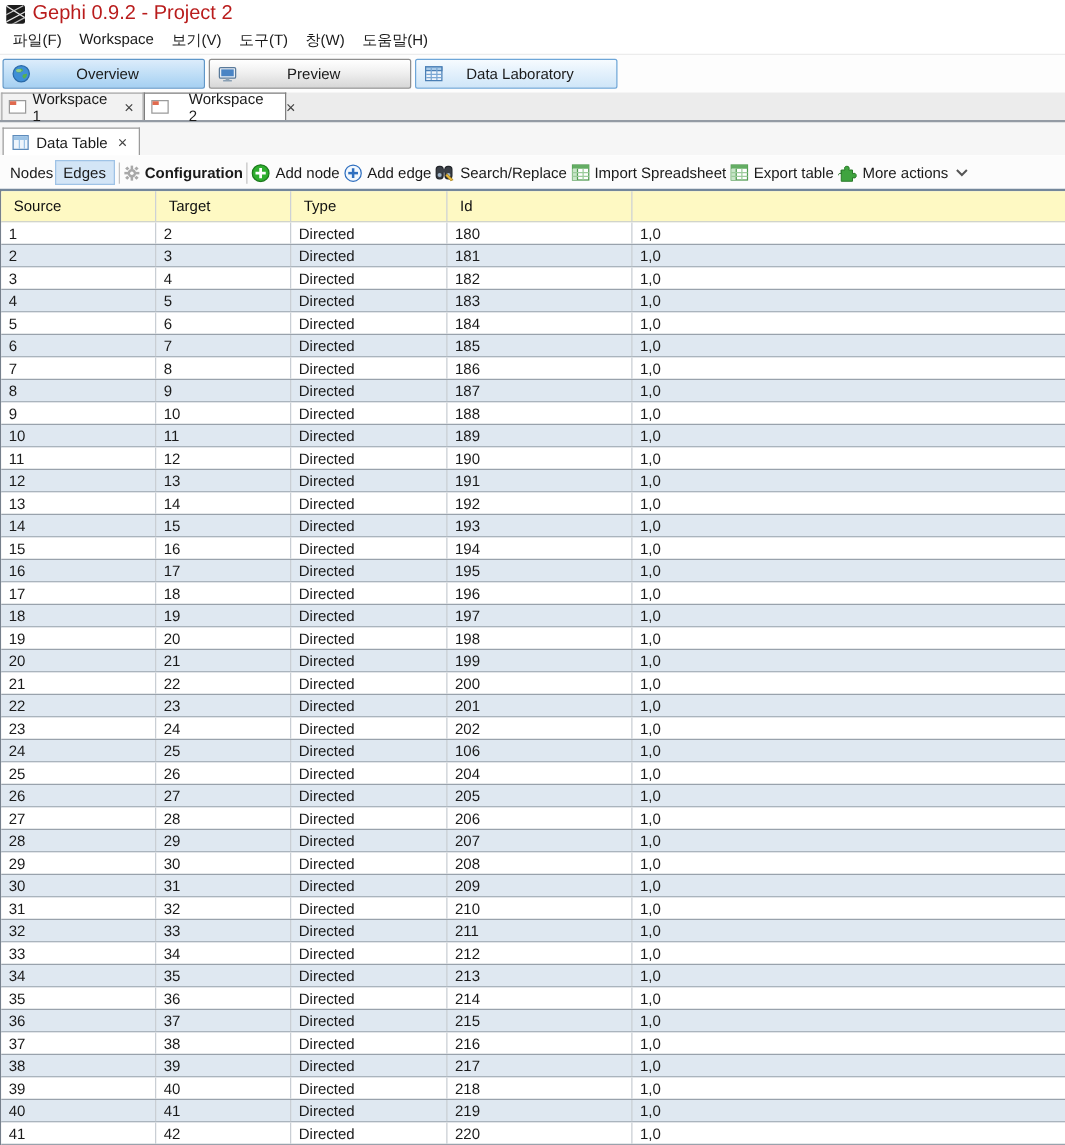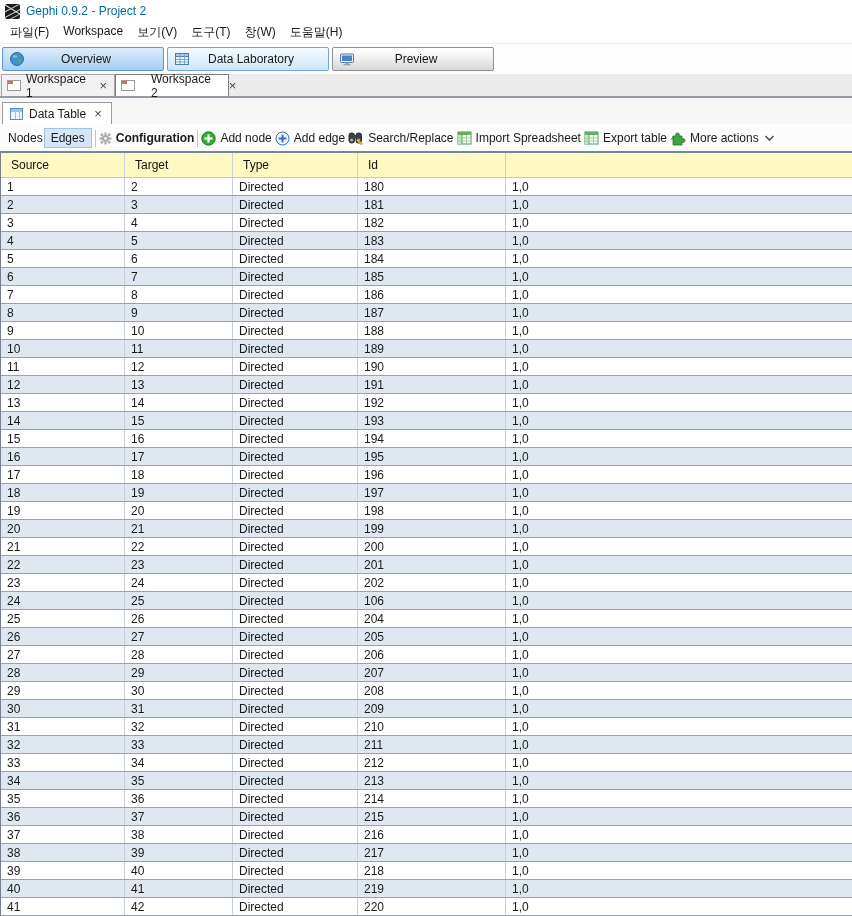--- a/index.html
+++ b/index.html
@@ -14,21 +14,21 @@
       transparent 1px, transparent 7px);
   }
   
   .titlebar { height:22px; display:flex; align-items:center; padding-left:5px; gap:6px; background:#fff; }
   .gephi-logo { width:15px; height:15px; background:#1c1c1c; border-radius:2px; display:inline-block; position:relative; overflow:hidden; flex:0 0 auto; }
   .gephi-logo::before, .gephi-logo::after {
     content:""; position:absolute; background:#e8e8e8; height:1px; left:-2px; right:-2px;
   }
   .gephi-logo::before { top:5px; transform:rotate(32deg); }
   .gephi-logo::after { top:9px; transform:rotate(-28deg); box-shadow:0 -5px 0 #cfcfcf, 0 4px 0 #bdbdbd; }
-  .title-text { font-size:12px; color:#0369a1; }
+  .title-text { font-size:16px; color:#b91c1c; }
   
   .menubar { height:22px; display:flex; align-items:flex-start; background:#fff; border-bottom:1px solid #ececec; padding-left:3px; }
   .menu-item { padding:2px 7px; cursor:default; }
   
   .viewbar { height:30px; display:flex; align-items:center; gap:3px; padding:3px 0 3px 2px; background:#fdfdfd; }
   .view-btn { width:162px; height:24px; display:flex; align-items:center; border:1px solid #9a9a9a; border-radius:2px; padding-left:6px; gap:4px; }
   .view-btn .vlabel { flex:1; text-align:center; padding-right:20px; }
   .view-btn.sel-blue { border-color:#5f97c9; background:linear-gradient(#dcecfb, #c3e0f7 45%, #a5d0f2); }
   .view-btn.lite-blue { border-color:#6ea6d8; background:linear-gradient(#f6fbff, #e4f1fc 45%, #cfe6f8); }
   .view-btn.gray { border-color:#8e8e8e; background:linear-gradient(#ffffff, #f0f0f0 45%, #d7d7d7); }
@@ -83,39 +83,39 @@
 <div class="viewbar hatch">
   <div class="view-btn sel-blue">
     <svg class="icon-svg" width="16" height="16" viewBox="0 0 16 16">
       <circle cx="8" cy="8" r="6.5" fill="#3f8fd6" stroke="#2a6aa8"></circle>
       <path d="M3.5 5 C5 3.5 7 4.5 8.5 3.8 L9.5 5.5 L7 7 L4.5 6.8 Z" fill="#57b04e"></path>
       <path d="M9.5 8.5 L12.5 8 C13 9.5 11.5 11.5 10 12 L8.8 10 Z" fill="#57b04e"></path>
       <ellipse cx="6" cy="5.4" rx="2.2" ry="1.2" fill="rgba(255,255,255,0.35)"></ellipse>
     </svg>
     <span class="vlabel">Overview</span>
   </div>
+  <div class="view-btn gray">
+    <svg class="icon-svg" width="16" height="16" viewBox="0 0 16 16">
+      <rect x="1.5" y="3" width="13" height="8.5" rx="1" fill="#e8eef4" stroke="#5a7a9a"></rect>
+      <rect x="3" y="4.5" width="10" height="5.5" fill="#4a84c4"></rect>
+      <rect x="6.5" y="11.5" width="3" height="1.5" fill="#8aa0b4"></rect>
+      <rect x="4.5" y="13" width="7" height="1.2" fill="#8aa0b4"></rect>
+    </svg>
+    <span class="vlabel">Preview</span>
+  </div>
   <div class="view-btn lite-blue">
     <svg class="icon-svg" width="16" height="16" viewBox="0 0 16 16">
       <rect x="1.5" y="2.5" width="13" height="11" fill="#eef5fc" stroke="#4a7fb5"></rect>
       <rect x="1.5" y="2.5" width="13" height="3" fill="#a9cbe9" stroke="#4a7fb5"></rect>
       <line x1="6" y1="3" x2="6" y2="13" stroke="#7aa7d4"></line>
       <line x1="10.5" y1="3" x2="10.5" y2="13" stroke="#7aa7d4"></line>
       <line x1="2" y1="8.5" x2="14" y2="8.5" stroke="#7aa7d4"></line>
       <line x1="2" y1="11" x2="14" y2="11" stroke="#7aa7d4"></line>
     </svg>
     <span class="vlabel">Data Laboratory</span>
-  </div>
-  <div class="view-btn gray">
-    <svg class="icon-svg" width="16" height="16" viewBox="0 0 16 16">
-      <rect x="1.5" y="3" width="13" height="8.5" rx="1" fill="#e8eef4" stroke="#5a7a9a"></rect>
-      <rect x="3" y="4.5" width="10" height="5.5" fill="#4a84c4"></rect>
-      <rect x="6.5" y="11.5" width="3" height="1.5" fill="#8aa0b4"></rect>
-      <rect x="4.5" y="13" width="7" height="1.2" fill="#8aa0b4"></rect>
-    </svg>
-    <span class="vlabel">Preview</span>
   </div>
 </div>
 
 <div class="wsbar hatch">
   <div class="ws-tab">
     <span class="win-ico"></span>
     <span>Workspace 1</span>
     <span class="tab-close">×</span>
   </div>
   <div class="ws-tab active">

